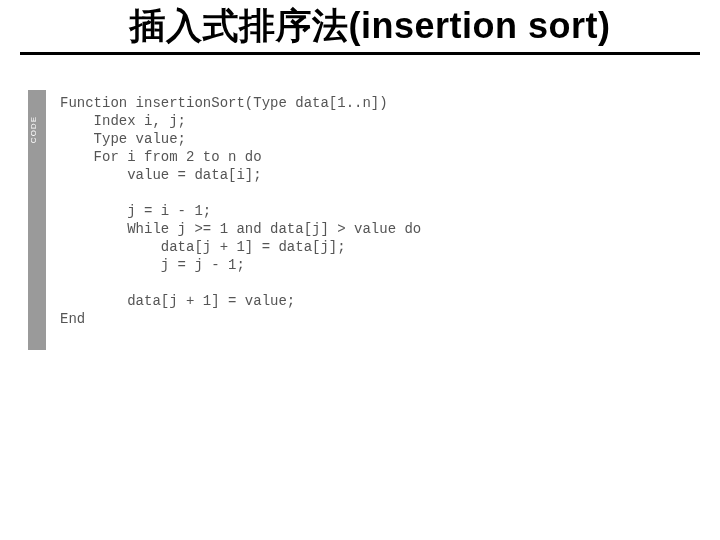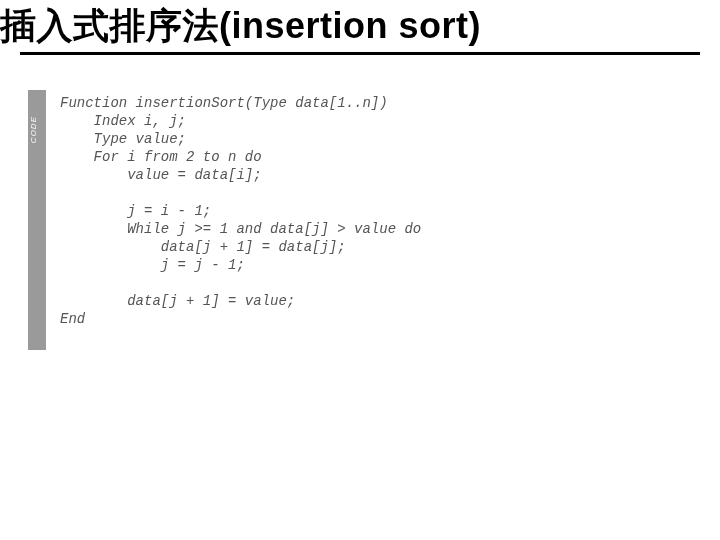--- a/index.html
+++ b/index.html
@@ -16,41 +16,41 @@
     position: relative;
     width: 720px;
     height: 540px;
     box-sizing: border-box;
   }
   .title {
     position: absolute;
     top: 2px;
     left: 0;
     right: 0;
-    text-align: left;
+    text-align: center;
     font-size: 36px;
     font-weight: 700;
     letter-spacing: 0.5px;
+    padding-left: 20px;
   }
   .title-underline {
     position: absolute;
     top: 52px;
     left: 20px;
     right: 20px;
     height: 3px;
     background: #000;
   }
   .code-block {
     position: absolute;
     top: 90px;
     left: 28px;
     width: 640px;
     height: 260px;
     display: flex;
-    font-style: italic;
   }
   .gutter {
     width: 18px;
     background: #9a9a9a;
     position: relative;
     flex: 0 0 18px;
   }
   .gutter-label {
     position: absolute;
     top: 26px;

